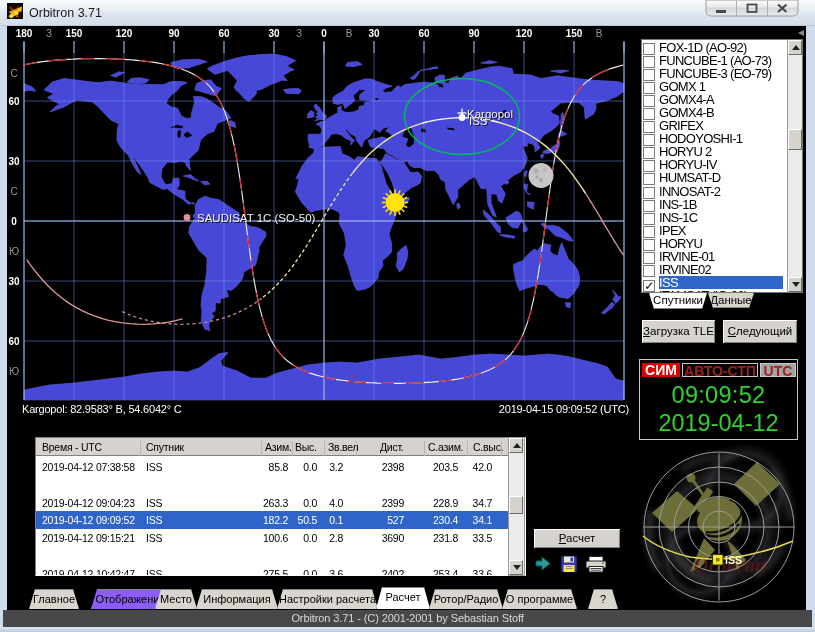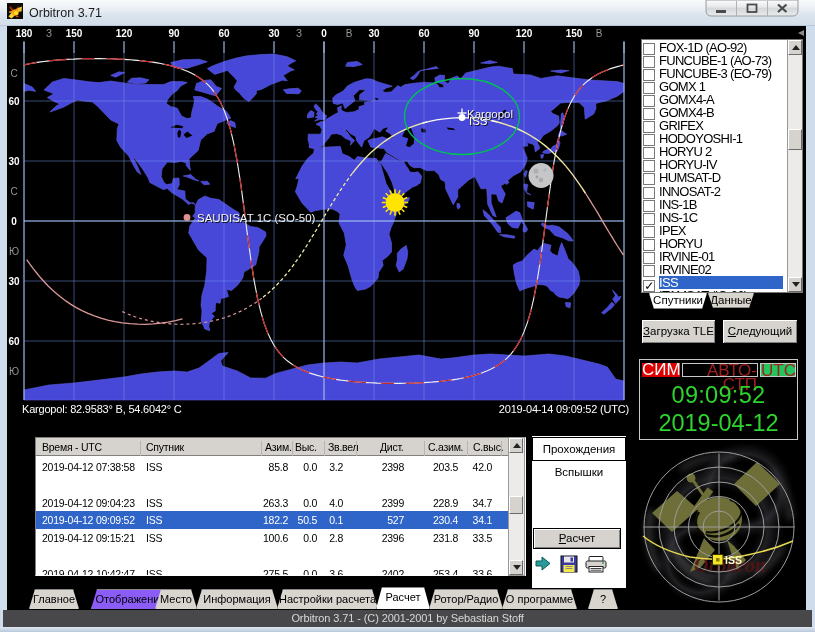--- a/index.html
+++ b/index.html
@@ -28,21 +28,21 @@
 .sthumb {position:absolute;left:0;top:89px;width:14px;height:21px;background:#d6d3ce;
  border:1px solid;border-color:#fff #6a6a6a #6a6a6a #fff}
 
 .rtab {position:absolute;font-size:11.5px;text-align:center;color:#000;border:1px solid #888;border-top:none;
  clip-path:polygon(0 0,100% 0,calc(100% - 5px) 100%,5px 100%)}
 
 .btn {position:absolute;background:#d6d3ce;border:1px solid #000;box-shadow:inset 1px 1px 0 #fff,inset -1px -1px 0 #808080;
  font-size:11.5px;color:#000;text-align:center}
 
 #clock {position:absolute;left:639px;top:359px;width:159px;height:81px;border:1px solid #c8c8c8;background:#000}
-.mode {position:absolute;top:3px;height:14px;font-size:17px;font-weight:normal;text-align:right;line-height:14px}
+.mode {position:absolute;top:3px;height:14px;font-size:14px;font-weight:bold;text-align:center;line-height:14px}
 #time {position:absolute;left:0;top:22px;width:157px;text-align:center;font-size:23.5px;color:#2dd42d;letter-spacing:0.3px}
 #date {position:absolute;left:0;top:50px;width:157px;text-align:center;font-size:23.5px;color:#2dd42d}
 
 #tablebox {position:absolute;left:35px;top:437px;width:491px;height:139px;background:#fff;
  border:1px solid;border-color:#808080 #fff #fff #808080;overflow:hidden;font-size:10.5px;letter-spacing:-0.25px}
 #thead {position:absolute;left:0;top:0;width:473px;height:18px;background:#d6d3ce;border-bottom:1px solid #808080}
 #thead span {position:absolute;top:3px;color:#000}
 .sep {position:absolute;top:2px;width:1px;height:15px;background:#b8b5b0}
 .tr,.trh {position:absolute;left:0;width:473px;height:17.8px}
 .trh {background:#2f64c8;color:#fff}
@@ -214,21 +214,21 @@
 <text x="469" y="124.5" fill="#ffffff">ISS</text>
 </g>
 <g stroke="#ffffff" stroke-width="1.3">
         <line x1="457.5" y1="113" x2="466.5" y2="113"></line>
         <line x1="462" y1="108.5" x2="462" y2="117.5"></line>
       </g>
 <circle cx="462" cy="117.5" r="3.4" fill="#ffffff"></circle>
 </svg>
 <div id="mapstatus">
       <span style="position:absolute;left:15px;top:2px">Kargopol: 82.9583° В, 54.6042° С</span>
-<span style="position:absolute;right:8px;top:2px">2019-04-14 09:09:52 (UTC)</span>
+<span style="position:absolute;right:8px;top:2px">2019-04-15 09:09:52 (UTC)</span>
     </div>
 <div style="position:absolute;left:798px;top:30px;width:0;height:0;border-top:3px solid transparent;border-bottom:3px solid transparent;border-right:6px solid #8a8a8a"></div>
 <div id="satlist">
       <div class="li"><span class="cb"></span><span class="lt" style="">FOX-1D (AO-92)</span></div>
       <div class="li"><span class="cb"></span><span class="lt" style="">FUNCUBE-1 (AO-73)</span></div>
       <div class="li"><span class="cb"></span><span class="lt" style="">FUNCUBE-3 (EO-79)</span></div>
       <div class="li"><span class="cb"></span><span class="lt" style="">GOMX 1</span></div>
       <div class="li"><span class="cb"></span><span class="lt" style="">GOMX4-A</span></div>
       <div class="li"><span class="cb"></span><span class="lt" style="">GOMX4-B</span></div>
       <div class="li"><span class="cb"></span><span class="lt" style="">GRIFEX</span></div>
@@ -255,21 +255,21 @@
       </div>
   <div class="sthumb"></div>
 </div>
 <div class="rtab" style="left:649px;top:293px;width:58px;height:16px;background:#fff;z-index:2;font-size:11.5px;line-height:15px">Спутники</div>
 <div class="rtab" style="left:708px;top:293px;width:46px;height:15px;background:#d8d4ce;line-height:14px">Данные</div>
 <div class="btn" style="left:641px;top:319px;width:75px;height:25px;line-height:23px"><u>З</u>агрузка TLE</div>
 <div class="btn" style="left:722px;top:319px;width:76px;height:25px;line-height:23px"><u>С</u>ледующий</div>
 <div id="clock">
 <div class="mode" style="left:2px;width:38px;background:#dd0000;color:#fff">СИМ</div>
 <div class="mode" style="left:42px;width:76px;background:#000;color:#a02020;border:1px solid #c8c8c8">АВТО-СТП</div>
-<div class="mode" style="left:120px;width:36px;background:#22c55e;color:#a02020;border:1px solid #c8c8c8">UTC</div>
+<div class="mode" style="left:120px;width:36px;background:#a3a3a3;color:#a02020;border:1px solid #c8c8c8">UTC</div>
 <div id="time">09:09:52</div>
 <div id="date">2019-04-12</div>
 </div>
 <svg width="166" height="165" viewBox="636 444 166 165" style="position:absolute;left:636px;top:444px">
 <defs>
 <filter id="bl">
           <feGaussianBlur stdDeviation="3.5"></feGaussianBlur>
         </filter>
 <radialGradient id="smk" cx="50%" cy="50%" r="50%">
 <stop offset="55%" stop-color="#1c1c1f" stop-opacity="0"></stop>
@@ -377,21 +377,21 @@
           <span class="n" style="right:105px">527</span>
           <span class="n" style="right:51px">230.4</span>
           <span class="n" style="right:17px">34.1</span>
         </div>
         <div class="tr" style="top:71.2px">
           <span class="c1">2019-04-12 09:15:21</span>
           <span class="c2">ISS</span>
           <span class="n" style="right:221px">100.6</span>
           <span class="n" style="right:192px">0.0</span>
           <span class="n" style="right:166px">2.8</span>
-          <span class="n" style="right:105px">2396</span>
+          <span class="n" style="right:105px">3690</span>
           <span class="n" style="right:51px">231.8</span>
           <span class="n" style="right:17px">33.5</span>
         </div>
         <div class="tr" style="top:89.0px">
           <span class="c1"></span>
           <span class="c2"></span>
           <span class="n" style="right:221px"></span>
           <span class="n" style="right:192px"></span>
           <span class="n" style="right:166px"></span>
           <span class="n" style="right:105px"></span>
@@ -411,24 +411,20 @@
       </div>
 </div>
 <div id="tscroll">
   <div class="sbtn" style="top:0">
         <span class="arr up"></span>
       </div>
   <div class="sbtn" style="bottom:0">
         <span class="arr dn"></span>
       </div>
   <div class="sthumb" style="top:58px;height:18px"></div>
-</div>
-<div id="sidepanel">
-<div id="passbox">Прохождения</div>
-<div id="flare">Вспышки</div>
 </div>
 <div class="btn" style="left:533px;top:528px;width:88px;height:21px;line-height:19px;font-size:11.5px"><u>Р</u>асчет</div>
 <svg width="80" height="20" viewBox="0 0 80 20" style="position:absolute;left:534px;top:554px">
 <polygon points="2,7 8,7 8,3 16,9.5 8,16 8,12 2,12" fill="#2a9a9a" stroke="#0a5a5a" stroke-width="1"></polygon>
 <g>
 <rect x="27" y="2" width="16" height="16" fill="#3a3aa0" stroke="#111" stroke-width="1"></rect>
 <rect x="30" y="2.5" width="10" height="6" fill="#e8e8e8"></rect>
 <rect x="36.5" y="3.5" width="2.5" height="4" fill="#3a3aa0"></rect>
 <rect x="29.5" y="11" width="11" height="7" fill="#f5e84a"></rect>
 <line x1="31.5" y1="12.5" x2="38.5" y2="12.5" stroke="#888" stroke-width="1"></line>

